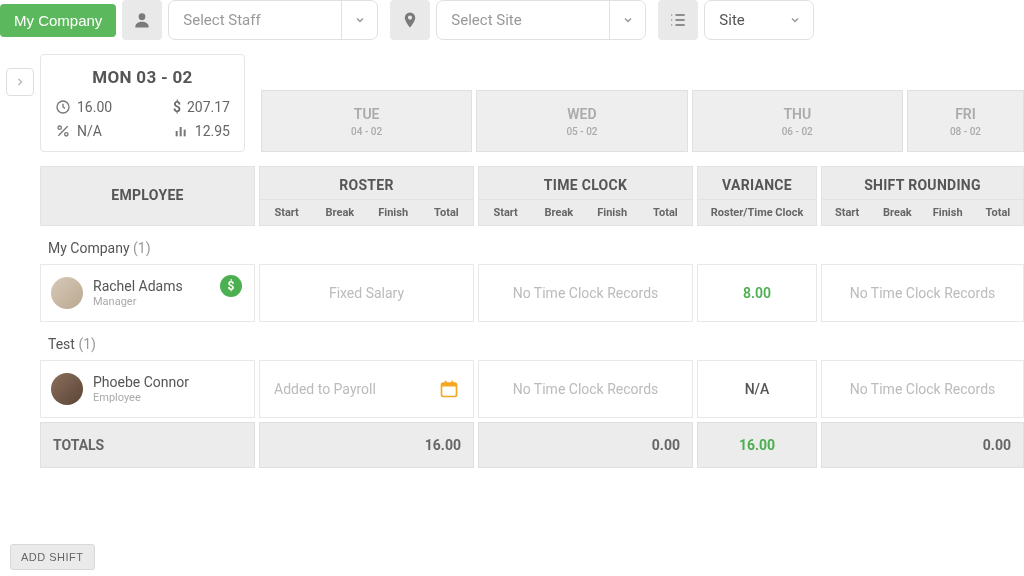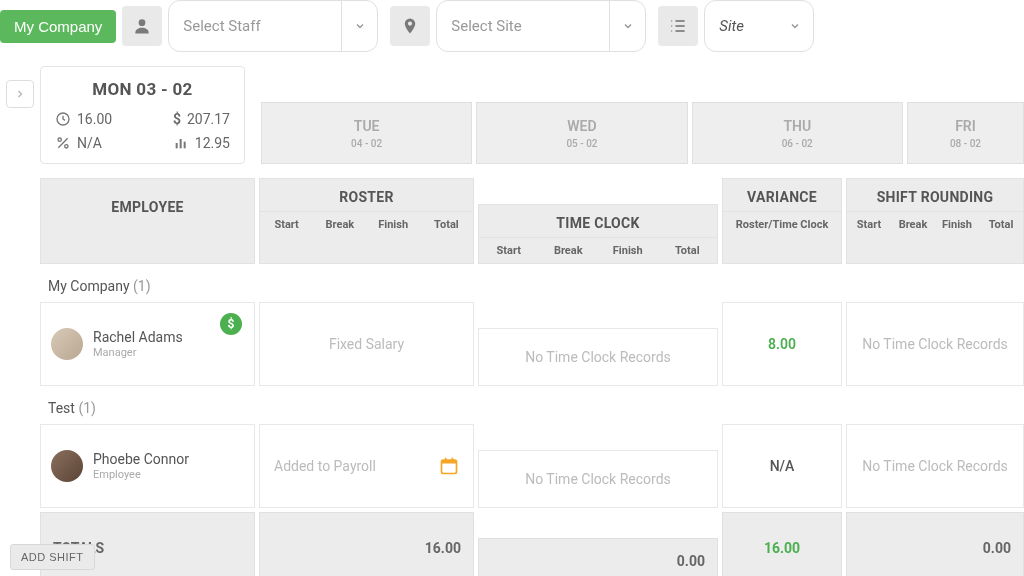--- a/index.html
+++ b/index.html
@@ -2,24 +2,24 @@
 <html><head>
 <meta charset="utf-8">
 <style>
   * { box-sizing: border-box; margin: 0; padding: 0; }
   body { font-family: -apple-system, "Segoe UI", Roboto, Arial, sans-serif; background: #fff; color: #333; overflow: hidden; }
   
   
   .toolbar { display: flex; align-items: center; gap: 6px; padding: 0; }
   .btn-company { background: #5cb85c; color: #fff; padding: 8px 14px; border-radius: 4px; font-weight: 500; font-size: 15px; border: none; cursor: pointer; }
   .icon-square { width: 40px; height: 40px; background: #e9e9e9; border-radius: 4px; display: flex; align-items: center; justify-content: center; color: #7a7a7a; }
-  .select-box { background: #fff; border: 1px solid #e0e0e0; border-radius: 12px; display: flex; align-items: center; height: 52px; color: #999; font-size: 15px; }
+  .select-box { background: #fff; border: 1px solid #e0e0e0; border-radius: 7px; display: flex; align-items: center; height: 40px; color: #999; font-size: 15px; }
   .select-box .sel-label { padding: 0 14px; flex: 1; white-space: nowrap; }
   .select-box .sel-caret { border-left: 1px solid #e0e0e0; width: 36px; height: 100%; display: flex; align-items: center; justify-content: center; }
-  .select-box.narrow { width: 110px; font-style: italic; }
+  .select-box.narrow { width: 110px; }
   .select-box.narrow .sel-label { color: #555; }
   .select-box.narrow .sel-caret { border-left: none; }
   
   svg { display: block; }
   
   
   .daynav { display: flex; margin-top: 14px; }
   .chevron-col { width: 40px; display: flex; align-items: flex-start; justify-content: center; padding-top: 14px; }
   .chevron-btn { width: 28px; height: 28px; border: 1px solid #ddd; border-radius: 4px; background: #fff; display: flex; align-items: center; justify-content: center; color: #bbb; cursor: pointer; }
   .day-active { width: 205px; background: #fff; border: 1px solid #e5e5e5; border-radius: 4px; padding: 12px 14px; }
@@ -34,21 +34,21 @@
   
   
   .gridwrap { margin-left: 40px; margin-right: 0; margin-top: 14px; }
   .grid-header { display: flex; gap: 4px; text-align: center; font-size: 13px; color: #666; }
   .gh-cell { background: #ececec; border: 1px solid #e2e2e2; display: flex; flex-direction: column; }
   .gh-top { font-weight: 700; font-size: 14px; color: #555; padding: 10px 0 6px; letter-spacing: .3px; }
   .gh-sub { display: flex; font-size: 11px; font-weight: 700; color: #666; border-top: 1px solid #e2e2e2; }
   .gh-sub span { flex: 1; padding: 6px 0; }
   .w-emp { width: 215px; }
   .w-roster { width: 215px; }
-  .w-clock { width: 240px; margin-top: 26px; }
+  .w-clock { width: 215px; }
   .w-var { width: 120px; }
   .w-auto { width: 208px; flex: 1; }
   .gh-cell.w-emp .gh-top { padding: 20px 0; }
   .gh-cell.w-var .gh-top { padding: 10px 0 6px; }
   
   
   .group-lbl { margin-top: 14px; padding: 0 8px 8px; font-size: 14px; color: #555; }
   .group-lbl .cnt { color: #999; }
   .datarow { display: flex; gap: 4px; }
   .cell { border: 1px solid #e8e8e8; background: #fff; display: flex; align-items: center; justify-content: center; min-height: 58px; font-size: 14px; color: #bbb; }

